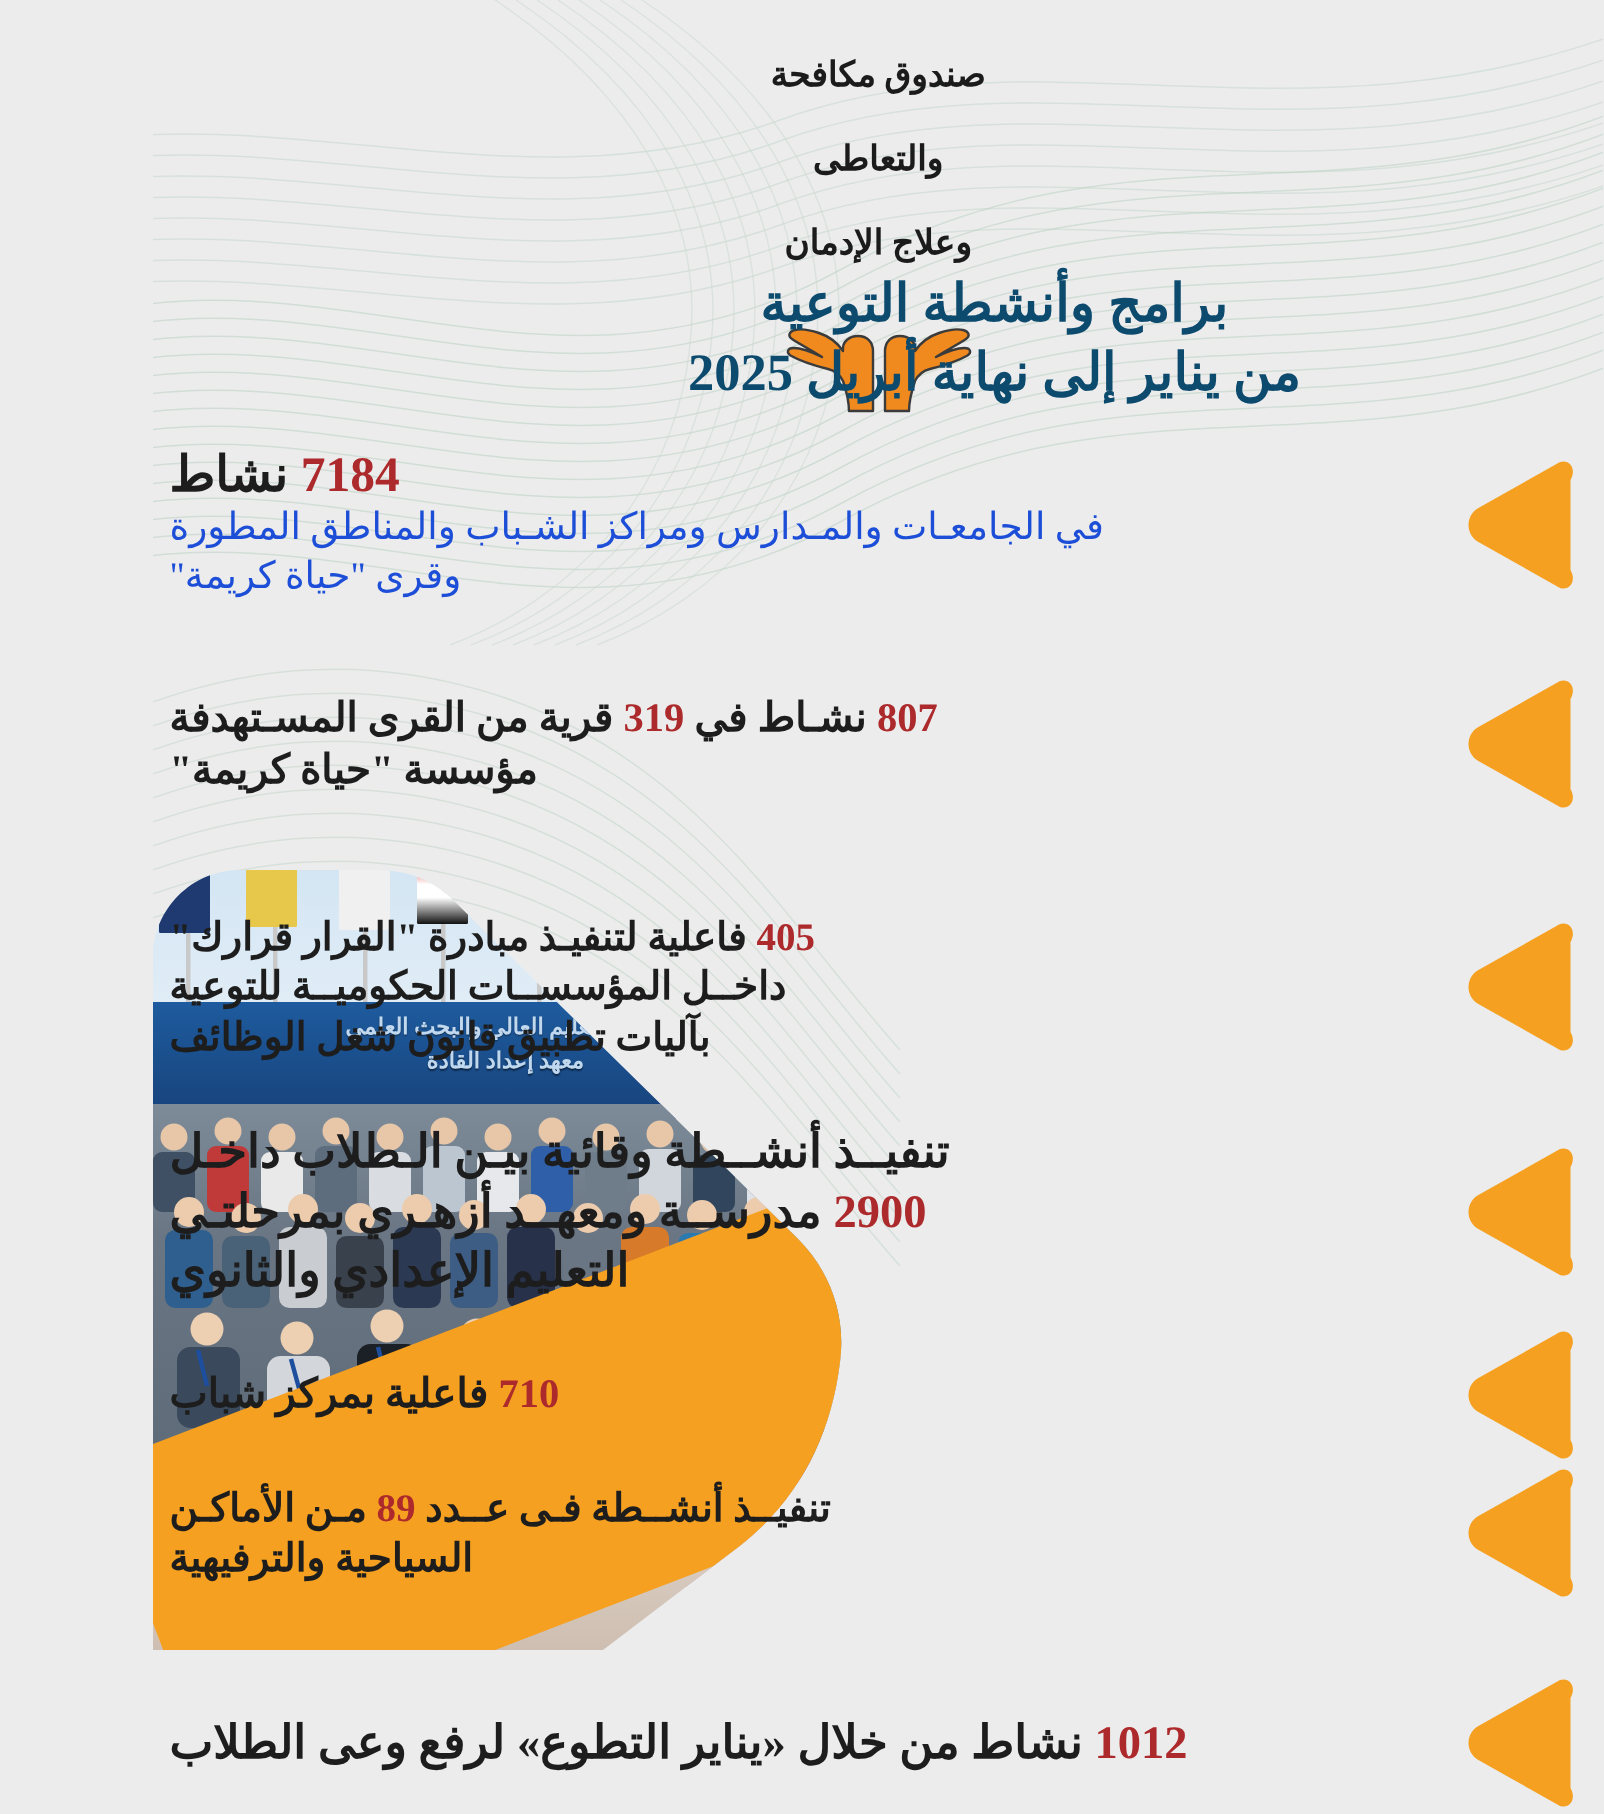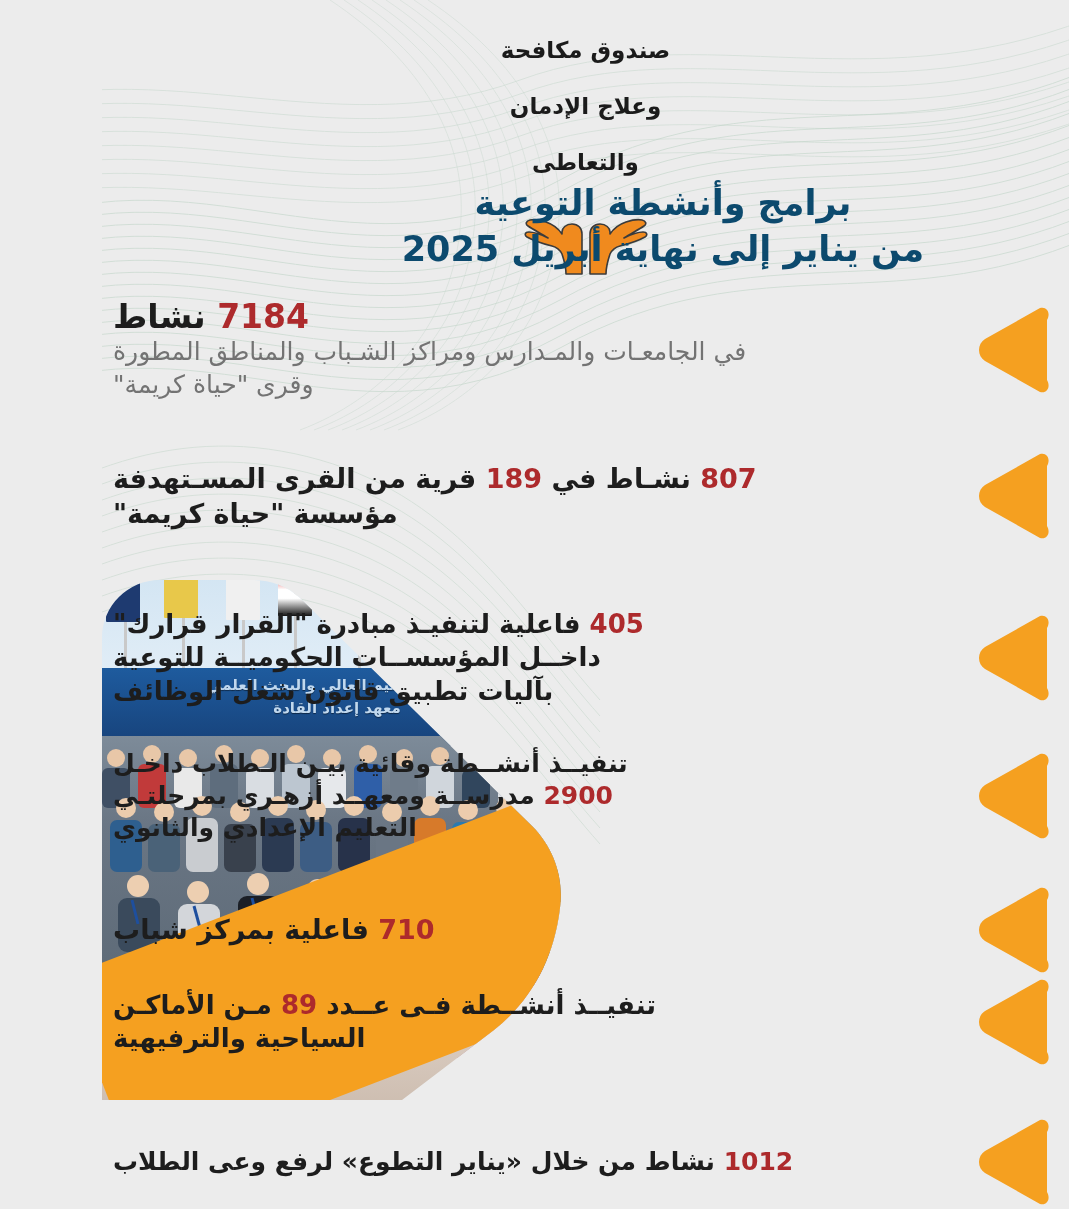--- a/index.html
+++ b/index.html
@@ -9,20 +9,21 @@
     background:#ececec;
     font-family:"DejaVu Sans","Liberation Sans",sans-serif;
     overflow:hidden;
     position:relative;
   }
   #stage{
     position:relative;
     width:967px;height:1209px;
     background:#ececec;
     overflow:hidden;
+    font-family:Liberation Serif, serif;
   }
   
   #bg-waves{
     position:absolute;inset:0;
     width:1069px;height:1209px;
     pointer-events:none;
     z-index:0;
   }
   
   #logo-block{
@@ -84,24 +85,24 @@
     color:#1d1d1d;
     unicode-bidi:isolate;
   }
   .item-text .ln{
     display:block;
     white-space:nowrap;
   }
   .num{color:#ad2a2c;font-weight:bold;}
   
   .t-head{font-weight:bold;font-size:33px;line-height:1.16;}
-  .t-sub-light{font-weight:400;font-size:25px;line-height:1.30;color:#737373;}
+  .t-sub-light{font-weight:400;font-size:25px;line-height:1.30;color:#1d4ed8;}
   .t-bold{font-weight:bold;font-size:27px;line-height:1.30;}
   .t-bold-sm{font-weight:bold;font-size:26px;line-height:1.28;}
-  .t-bold-xs{font-weight:bold;font-size:25px;line-height:1.28;}
+  .t-bold-xs{font-weight:bold;font-size:31px;line-height:1.28;}
   
   #photo-wrap{
     position:absolute;
     left:0;top:548px;
     width:470px;height:552px;
     z-index:4;
     overflow:hidden;
   }
   #photo-clip{
     position:absolute;inset:0;
@@ -192,22 +193,22 @@
       <path d="M386,0 C476,60 526,140 516,230 C506,330 436,400 356,430"></path>
       <path d="M400,0 C490,60 540,140 530,230 C520,330 450,400 370,430"></path>
       <path d="M414,0 C504,60 554,140 544,230 C534,330 464,400 384,430"></path>
       <path d="M428,0 C518,60 568,140 558,230 C548,330 478,400 398,430"></path>
     </g>
   </svg>
 
   <div id="logo-block">
     <div id="logo-text">
       <div>صندوق مكافحة</div>
+      <div>والتعاطى</div>
       <div>وعلاج الإدمان</div>
-      <div>والتعاطى</div>
     </div>
     <div id="logo-hands">
       <svg width="128" height="70" viewBox="0 0 128 70">
         <g fill="#F08A1E" stroke="#3b3b3b" stroke-width="1.6" stroke-linejoin="round">
           <path d="M60,68 L60,28 C60,22 56,18 50,18 C44,18 40,22 40,26
                    L40,28 C36,22 30,18 24,16 C18,14 12,13 8,14
                    C4,15 3,18 6,20 C12,24 20,28 26,32
                    C20,29 12,26 7,26 C3,26 2,29 5,31
                    C12,35 22,38 30,40
                    C34,41 38,44 40,48
@@ -367,21 +368,21 @@
     </div>
   </div>
 
   <div class="item" id="it2" style="top:452px;right:16px;width:940px;">
     <div class="marker">
       <svg width="78" height="88" viewBox="0 0 78 88">
         <path d="M72,14 C76,7 72,0 65,2 L10,33 C2,38 2,50 10,55 L65,86 C72,88 76,81 72,74 Z" fill="#F5A020"></path>
       </svg>
     </div>
     <div class="item-text">
-      <span class="ln t-bold"><span class="num">807</span><span> نشـاط في </span><span class="num">189</span><span> قرية من القرى المسـتهدفة</span></span>
+      <span class="ln t-bold"><span class="num">807</span><span> نشـاط في </span><span class="num">319</span><span> قرية من القرى المسـتهدفة</span></span>
       <span class="ln t-bold">مؤسسة "حياة كريمة"</span>
     </div>
   </div>
 
   <div class="item" id="it3" style="top:608px;right:16px;width:940px;">
     <div class="marker">
       <svg width="78" height="88" viewBox="0 0 78 88">
         <path d="M72,14 C76,7 72,0 65,2 L10,33 C2,38 2,50 10,55 L65,86 C72,88 76,81 72,74 Z" fill="#F5A020"></path>
       </svg>
     </div>

